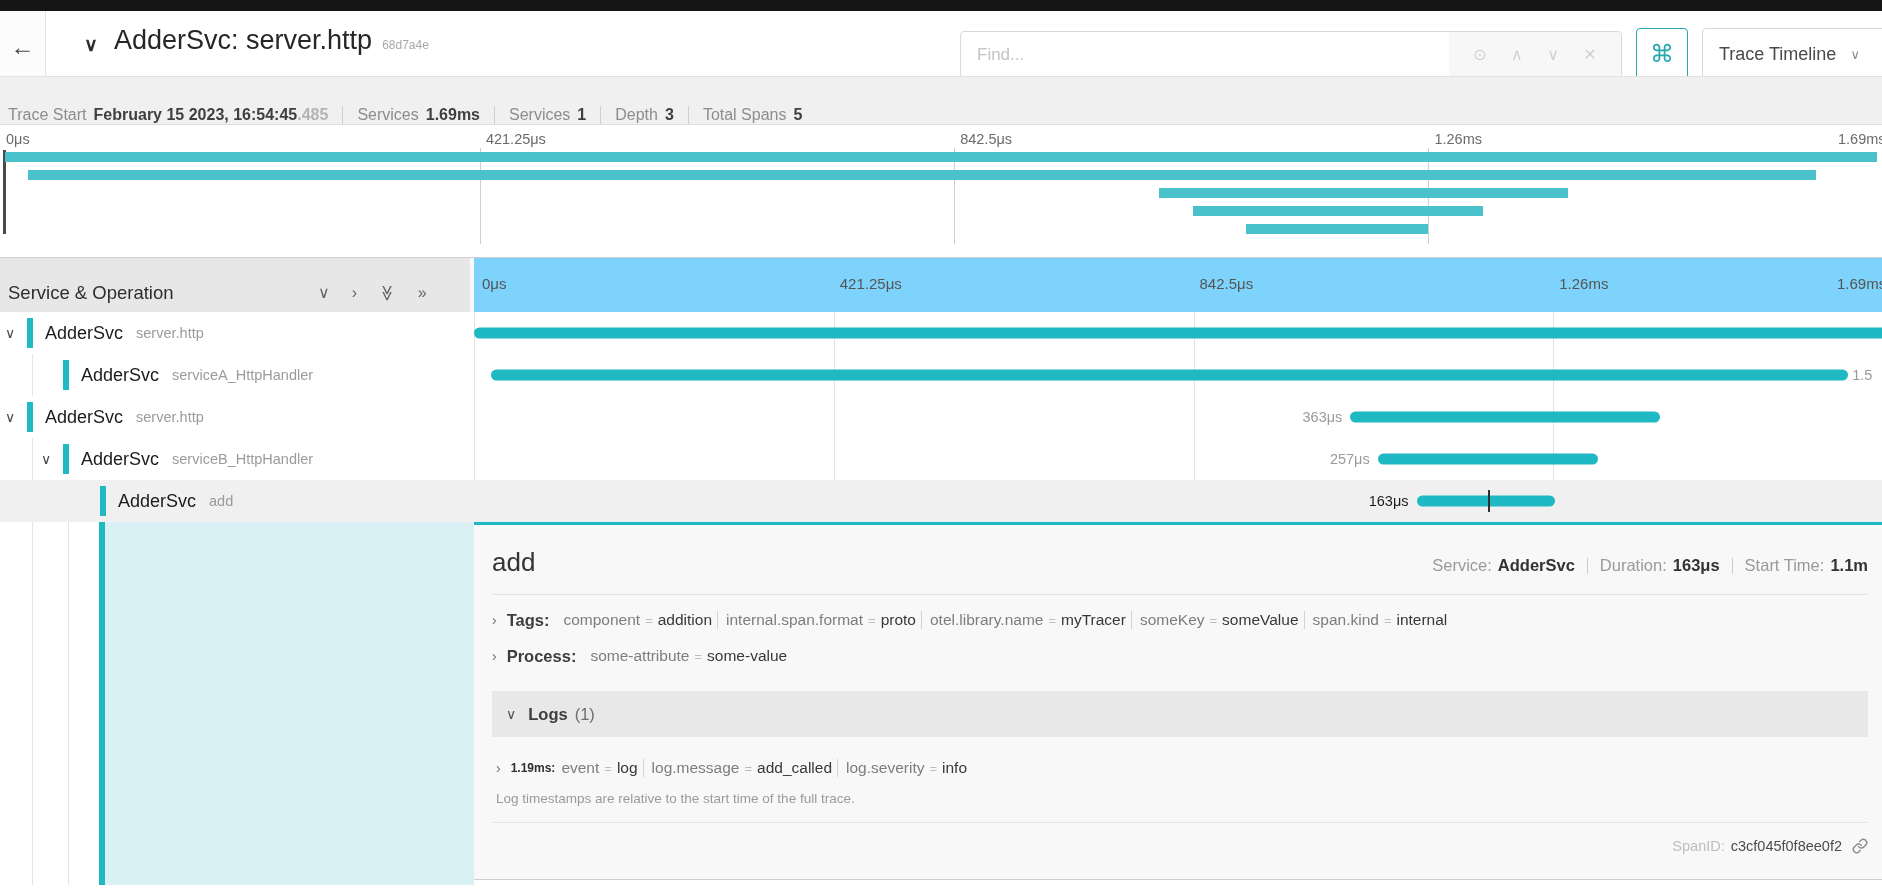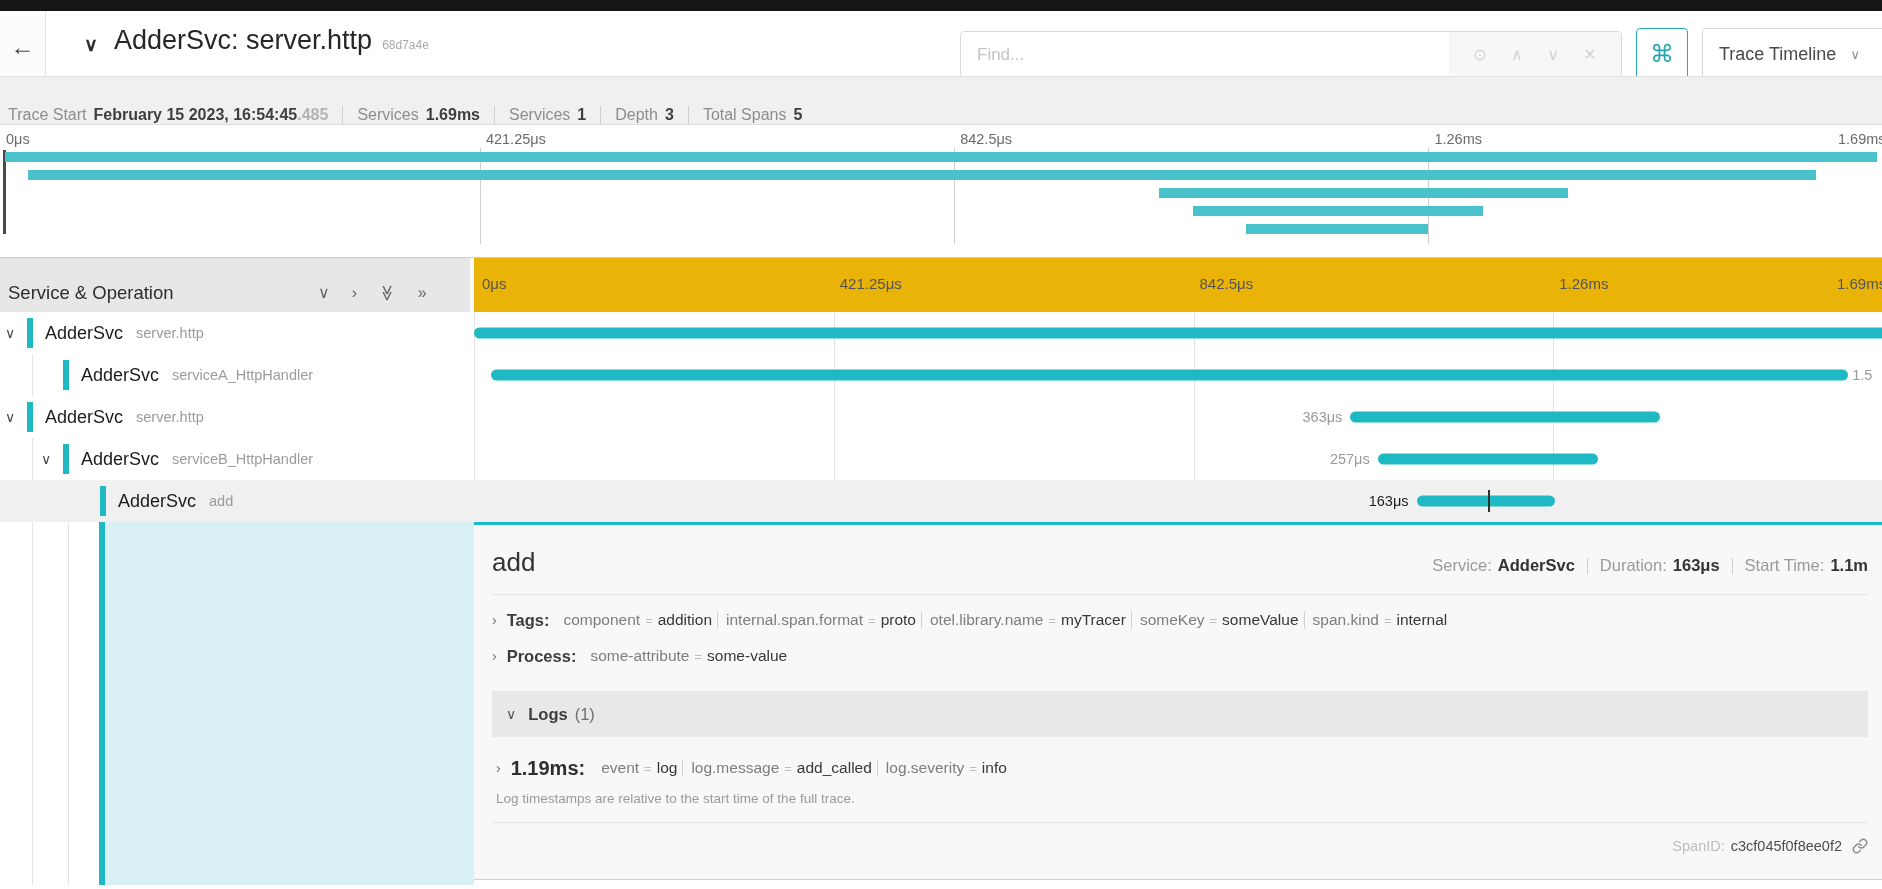--- a/index.html
+++ b/index.html
@@ -52,21 +52,21 @@
   .mg1 { left:25.5%; } .mg2 { left:50.7%; } .mg3 { left:75.9%; }
   .mtick { position:absolute; top:6px; font-size:14.5px; color:#6b6b6b; white-space:nowrap; }
   .mt0 { left:6px; } .mt1 { left:calc(25.5% + 6px); } .mt2 { left:calc(50.7% + 6px); }
   .mt3 { left:calc(75.9% + 6px); } .mt4 { left:1838px; }
   .scrubber { position:absolute; left:3px; top:25px; width:3px; height:84px; background:#4a4a4a; cursor:ew-resize; }
   .mbar { position:absolute; height:10px; background:#49c2cb; }
   .mb0 { top:27px; } .mb1 { top:45px; } .mb2 { top:63px; } .mb3 { top:81px; } .mb4 { top:99px; }
 
   
   .colheader { position:absolute; left:0; top:257px; width:1882px; height:72px;
-               border-top:1px solid #cfcfcf; border-bottom:1px solid #cfcfcf; background:#eab308; }
+               border-top:1px solid #cfcfcf; border-bottom:1px solid #cfcfcf; background:#7dd3fc; }
   .ch-left { position:absolute; left:0; top:0; width:474px; height:100%; background:#e7e7e7;
              border-right:4px solid #fafafa; display:flex; align-items:center; }
   .ch-title { font-size:18.5px; color:#2e2e2e; font-weight:400; margin-left:8px; }
   .ch-icons { position:absolute; left:318px; top:0; height:100%; display:flex; align-items:center; gap:22px; }
   .ch-ic { color:#666; font-size:16px; cursor:pointer; line-height:1; }
   .rot90 { display:inline-block; transform:rotate(90deg); }
   .ch-resize { position:absolute; left:458px; bottom:4px; color:#c6c6c6; font-size:13px; cursor:col-resize; }
   .ch-track { position:absolute; left:474px; top:0; width:1439px; height:100%; }
   .htick { position:absolute; top:17px; font-size:15px; color:#555; white-space:nowrap; }
   .ht0 { left:8px; } .ht1 { left:calc(25% + 6px); } .ht2 { left:calc(50% + 6px); }
@@ -117,21 +117,21 @@
   .kv + .kv { border-left:1px solid #d4d4d4; margin-left:5px; padding-left:8px;text-align:center; }
   .kv .k { color:#7d7d7d; }
   .kv .eq { color:#bdbdbd; margin:0 5px; font-size:13px; }
   .kv .v { color:#383838; }
   .logs-header { margin-top:22px; height:46px; background:#e8e8e8; display:flex; align-items:center;
                  padding-left:14px; cursor:pointer; }
   .logs-caret { color:#555; font-size:14px; margin-right:12px; }
   .logs-title { font-size:16.5px; font-weight:700; color:#3d3d3d; margin-right:7px; }
   .logs-count { font-size:16.5px; color:#6e6e6e; }
   .log-entry { margin-top:18px; padding-left:4px; }
-  .log-time { font-size:20px; font-weight:700; color:#2f2f2f; margin-right:16px; }
+  .log-time { font-size:12px; font-weight:700; color:#2f2f2f; margin-right:6px; }
   .log-note { margin-top:10px; font-size:13.5px; color:#9a9a9a; padding-left:4px; }
   .d-footer { height:46px; display:flex; align-items:center; justify-content:flex-end; margin-top:16px;
               border-top:1px solid #e4e4e4; font-size:14.5px; white-space:nowrap; }
   .spanid-label { color:#bdbdbd; margin-right:6px; }
   .spanid-value { color:#4c4c4c; }
   .link-icon { margin-left:10px; cursor:pointer; display:inline-flex; }
 </style>
 </head>
 <body>
 

